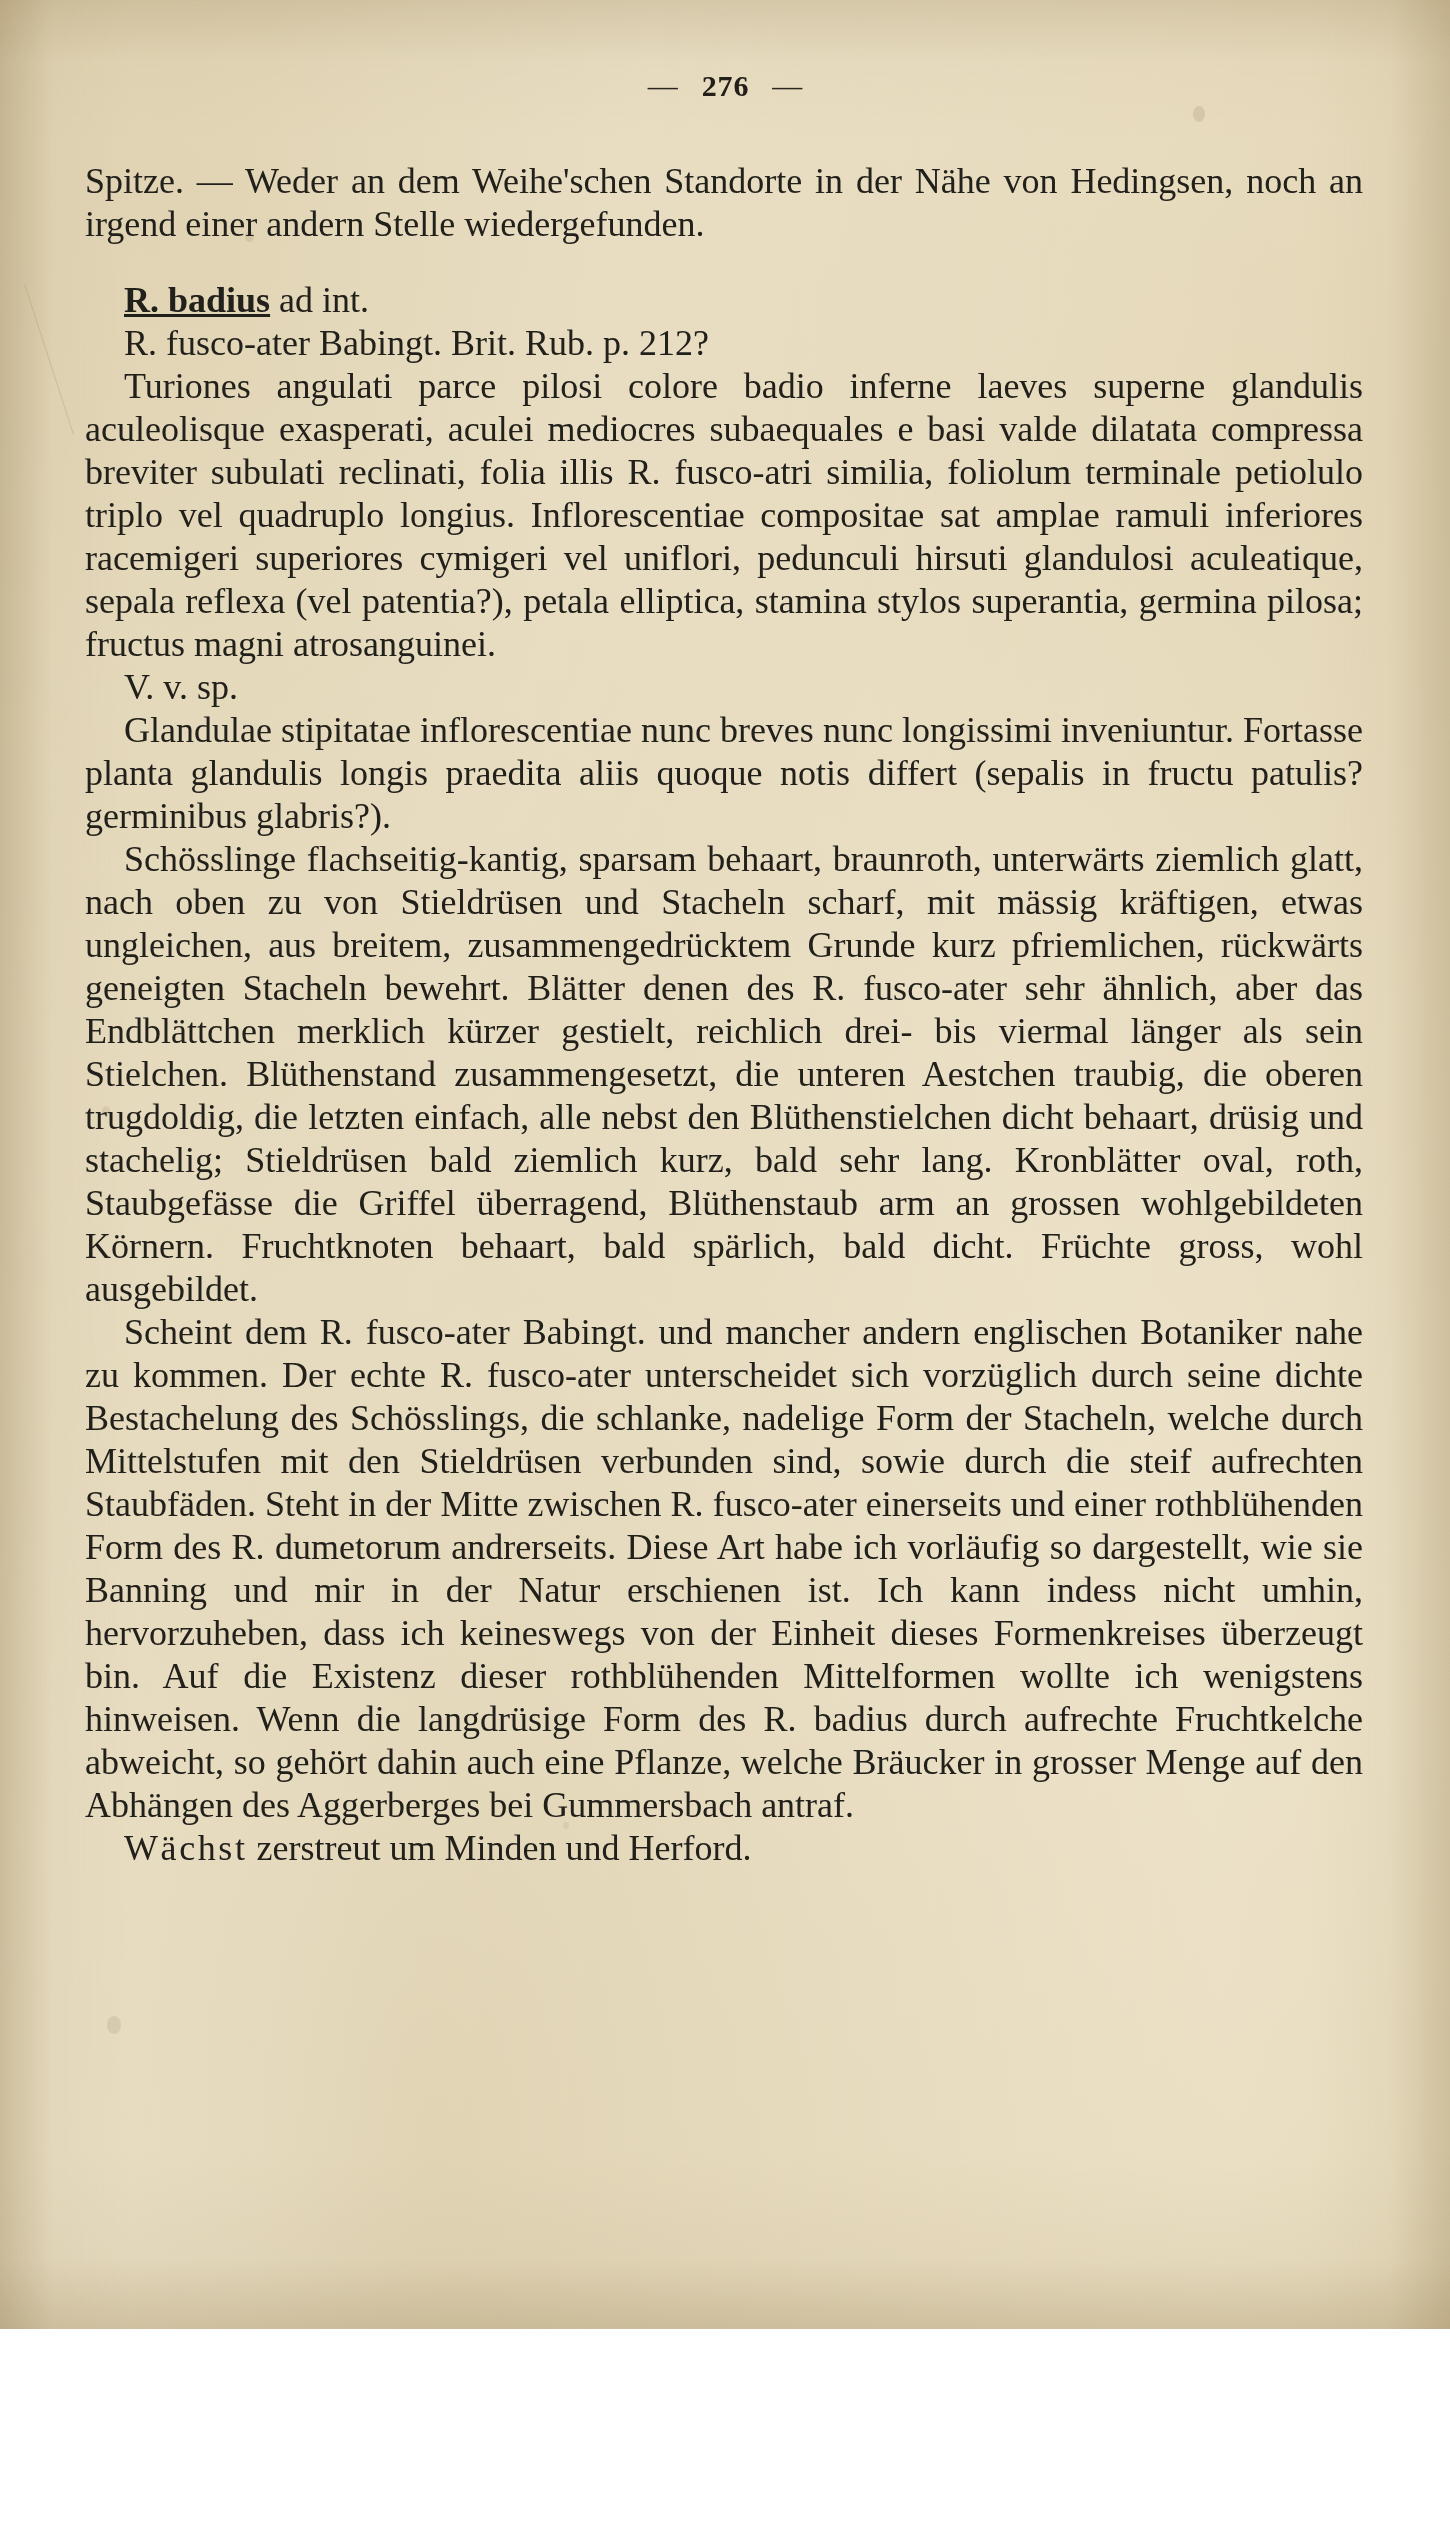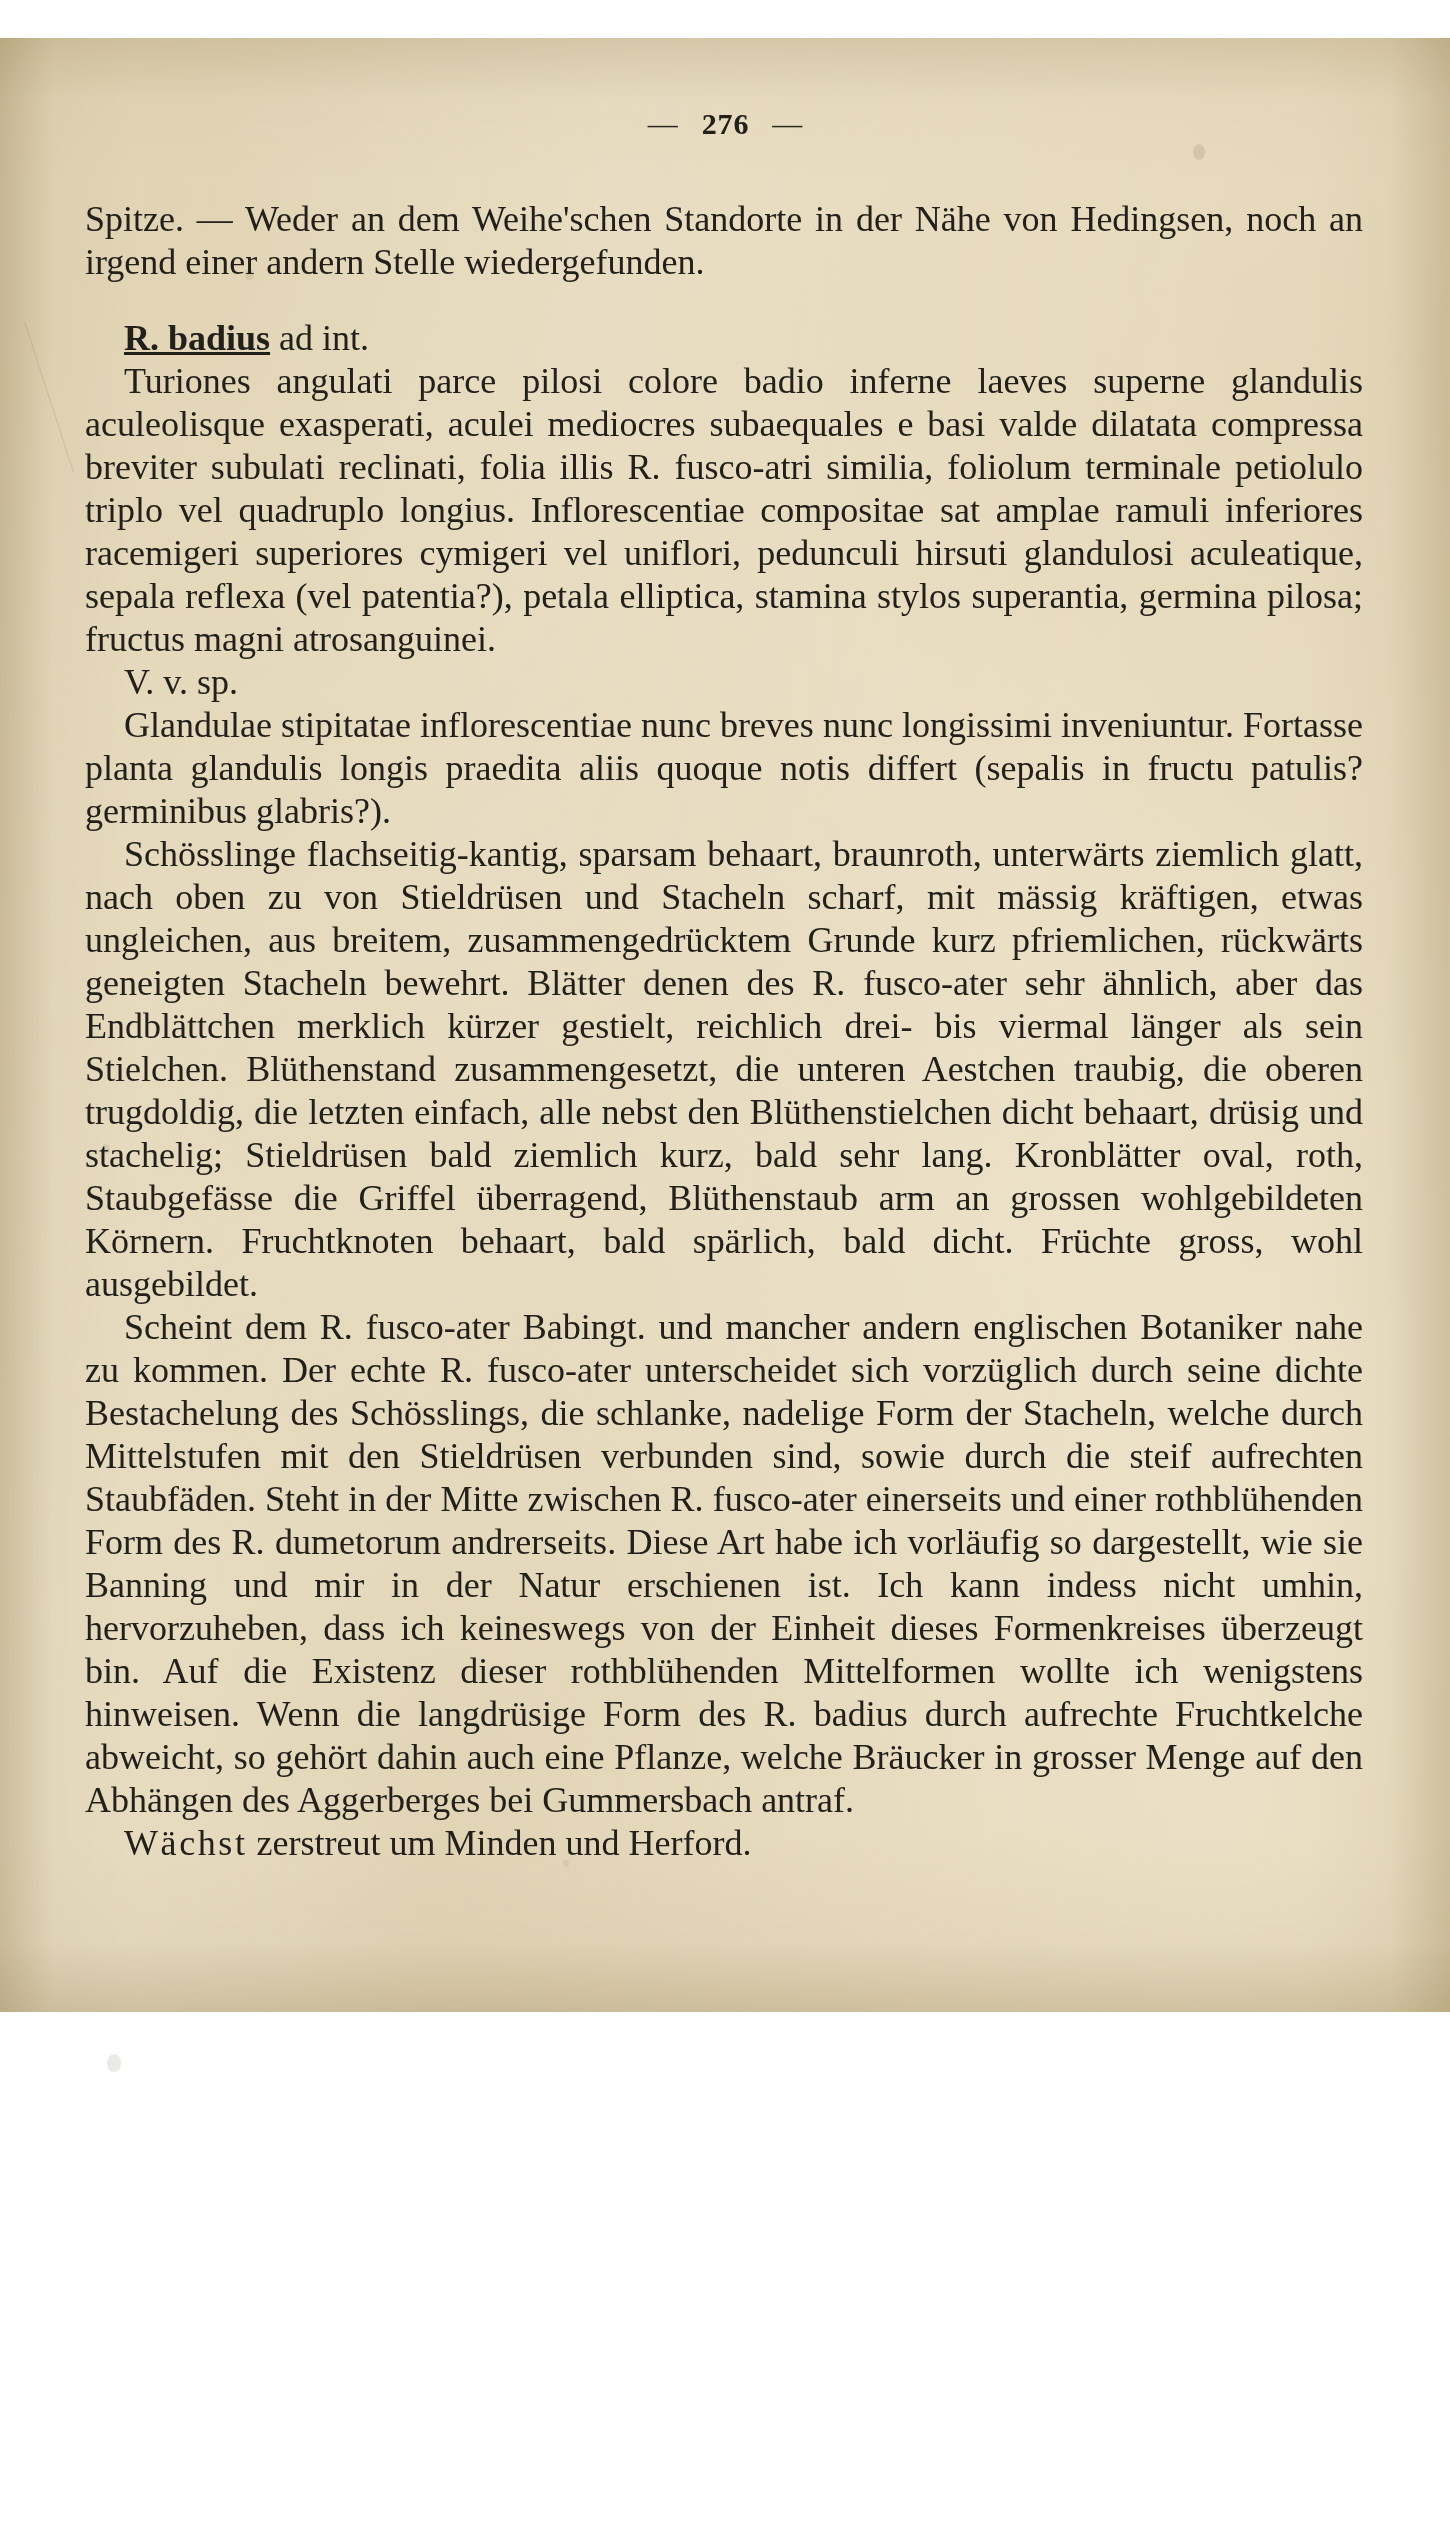--- a/index.html
+++ b/index.html
@@ -9,30 +9,29 @@
   }
   body {
     width: 1451px;
     height: 2525px;
     font-family: "Liberation Serif", serif;
     overflow: hidden;
   }
   .page {
     position: relative;
     width: 1451px;
-    height: 1974px;
+    height: 2329px;
     background: #efe6cf;
     background-image:
       radial-gradient(ellipse at 12% 8%, rgba(214,198,160,0.55) 0%, rgba(214,198,160,0) 55%),
       radial-gradient(ellipse at 88% 18%, rgba(221,206,171,0.45) 0%, rgba(221,206,171,0) 50%),
       radial-gradient(ellipse at 30% 92%, rgba(209,192,152,0.5) 0%, rgba(209,192,152,0) 55%),
       radial-gradient(ellipse at 70% 60%, rgba(240,232,211,0.6) 0%, rgba(240,232,211,0) 60%),
       linear-gradient(100deg, #ece2c8 0%, #f2ead5 35%, #ece1c6 70%, #e6dabb 100%);
     box-sizing: border-box;
-    margin-top: 38px;
   }
   
   .page::before {
     content: "";
     position: absolute;
     inset: 0;
     pointer-events: none;
     background:
       linear-gradient(to right, rgba(160,140,100,0.33) 0px, rgba(160,140,100,0.05) 53px, rgba(160,140,100,0) 132px),
       linear-gradient(to left, rgba(160,140,100,0.30) 0px, rgba(160,140,100,0.05) 62px, rgba(160,140,100,0) 141px),
@@ -126,20 +125,21 @@
     </div>
 
     <div class="body-text">
 
       <p>Spitze. — Weder an dem Weihe'schen Standorte in der Nähe von Hedingsen, noch an irgend einer andern Stelle wiedergefunden.</p>
 
       <div class="gap-md"></div>
 
       <p class="indent"><span class="name-bold">R. badius</span><span> ad int.</span></p>
 
+      <p class="indent">R. fusco-ater Babingt.  Brit. Rub. p. 212?</p>
 
       <p class="indent">Turiones angulati parce pilosi colore badio inferne laeves superne glandulis aculeolisque exasperati, aculei mediocres subaequales e basi valde dilatata compressa breviter subulati reclinati, folia illis R. fusco-atri similia, foliolum terminale petiolulo triplo vel quadruplo longius. Inflorescentiae compositae sat amplae ramuli inferiores racemigeri superiores cymigeri vel uniflori, pedunculi hirsuti glandulosi aculeatique, sepala reflexa (vel patentia?), petala elliptica, stamina stylos superantia, germina pilosa; fructus magni atrosanguinei.</p>
 
       <p class="indent">V. v. sp.</p>
 
       <p class="indent">Glandulae stipitatae inflorescentiae nunc breves nunc longissimi inveniuntur. Fortasse planta glandulis longis praedita aliis quoque notis differt (sepalis in fructu patulis? germinibus glabris?).</p>
 
 
       <p class="indent">Schösslinge flachseitig-kantig, sparsam behaart, braunroth, unterwärts ziemlich glatt, nach oben zu von Stieldrüsen und Stacheln scharf, mit mässig kräftigen, etwas ungleichen, aus breitem, zusammengedrücktem Grunde kurz pfriemlichen, rückwärts geneigten Stacheln bewehrt. Blätter denen des R. fusco-ater sehr ähnlich, aber das Endblättchen merklich kürzer gestielt, reichlich drei- bis viermal länger als sein Stielchen. Blüthenstand zusammengesetzt, die unteren Aestchen traubig, die oberen trugdoldig, die letzten einfach, alle nebst den Blüthenstielchen dicht behaart, drüsig und stachelig; Stieldrüsen bald ziemlich kurz, bald sehr lang. Kronblätter oval, roth, Staubgefässe die Griffel überragend, Blüthenstaub arm an grossen wohlgebildeten Körnern. Fruchtknoten behaart, bald spärlich, bald dicht. Früchte gross, wohl ausgebildet.</p>
 

